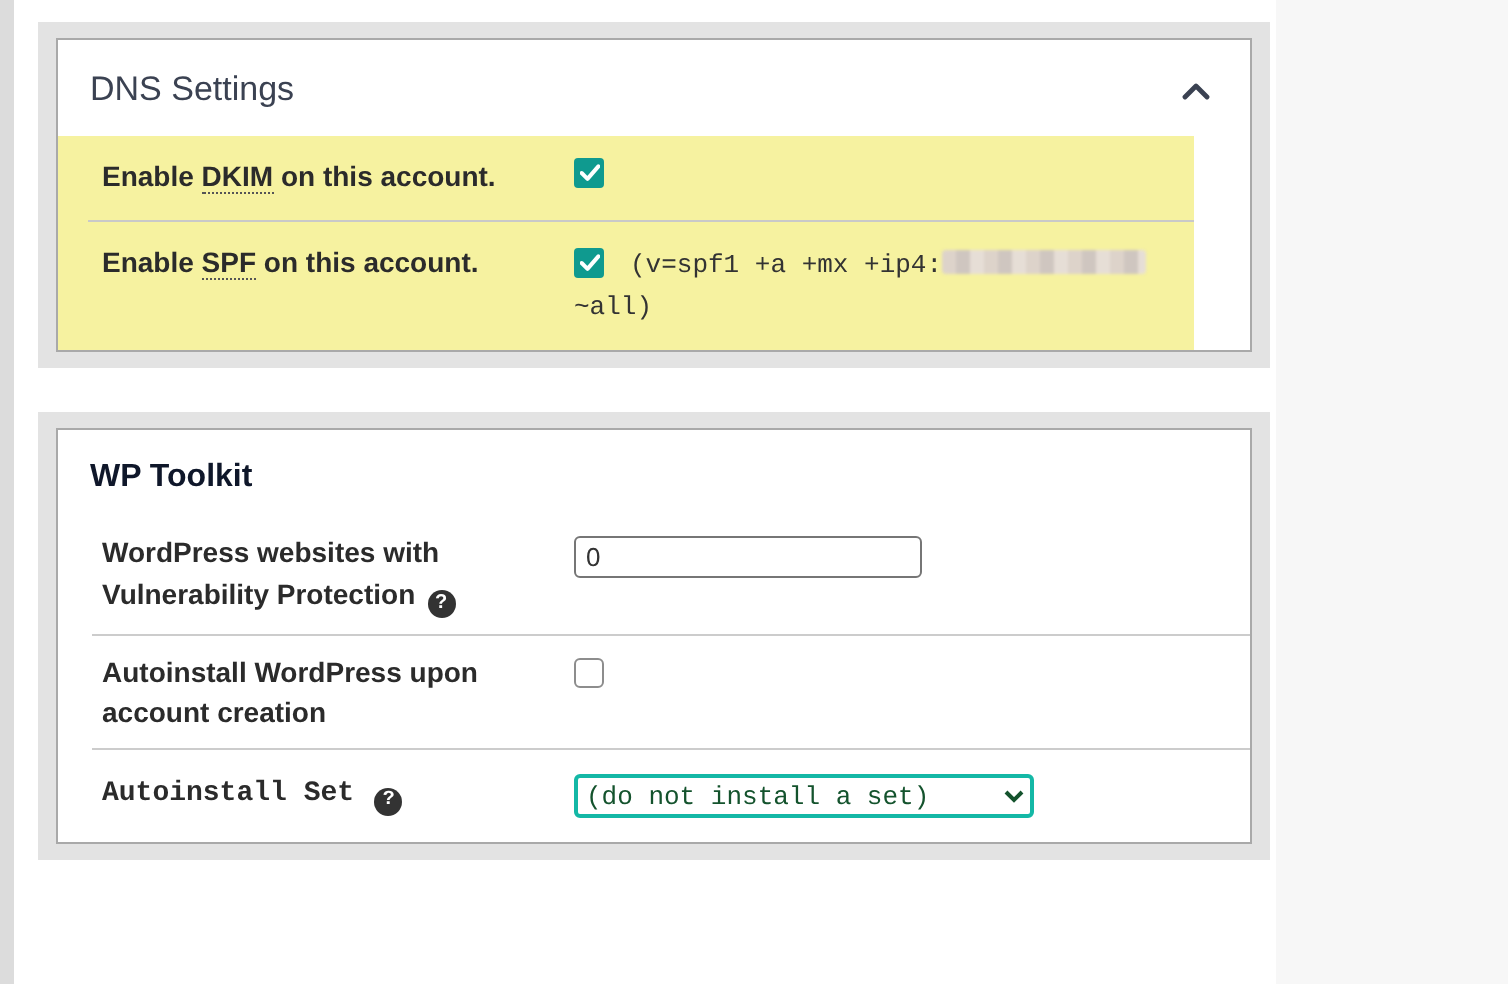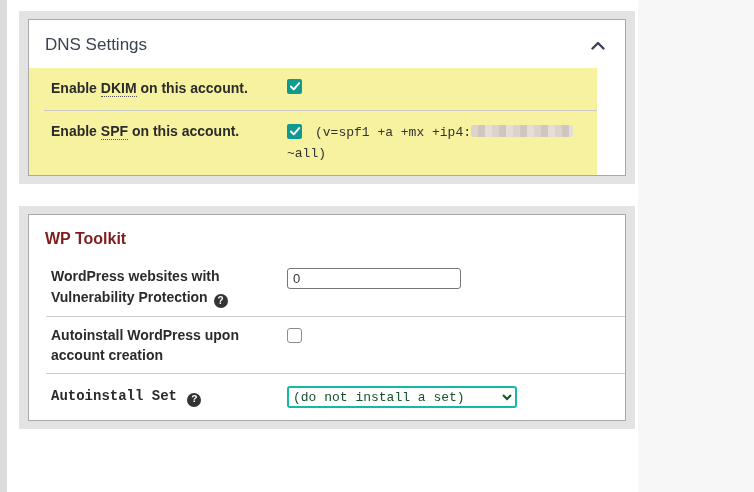--- a/index.html
+++ b/index.html
@@ -40,21 +40,21 @@
     font-size:13px; color:#333; line-height:1.65;
   }
   .spf-value .checkbox { vertical-align:-3px; margin-right:13px; }
   .redacted {
     display:inline-block; width:102px; height:12px; vertical-align:-1px; border-radius:2px;
     background:repeating-linear-gradient(90deg,#ddd3ca 0 7px,#cfc6c0 7px 14px,#e6ded6 14px 21px);
     filter:blur(0.7px);
   }
 
   
-  .wp-title { font-size:16px; font-weight:bold; color:#7f1d1d; padding:15px 16px 10px 16px; }
+  .wp-title { font-size:16px; font-weight:bold; color:#0f172a; padding:15px 16px 10px 16px; }
   .wp-row { display:flex; align-items:flex-start; padding:8px 16px 8px 22px; }
   .wp-row.single { padding:12px 16px 12px 22px;font-family:Liberation Mono, monospace; }
   .wp-divider { border-top:1px solid #ccc; margin-left:17px; }
   .wp-label { flex:0 0 236px; font-weight:bold; font-size:14px; color:#2b2b2b; line-height:1.45; padding-right:20px; }
   .wp-row .checkbox.unchecked { margin-top:3px; }
 
   .qicon {
     display:inline-block; width:14px; height:14px; border-radius:50%;
     background:#333; color:#fff; font-size:10px; font-weight:bold;
     text-align:center; line-height:14px; vertical-align:-2px; margin-left:2px;

